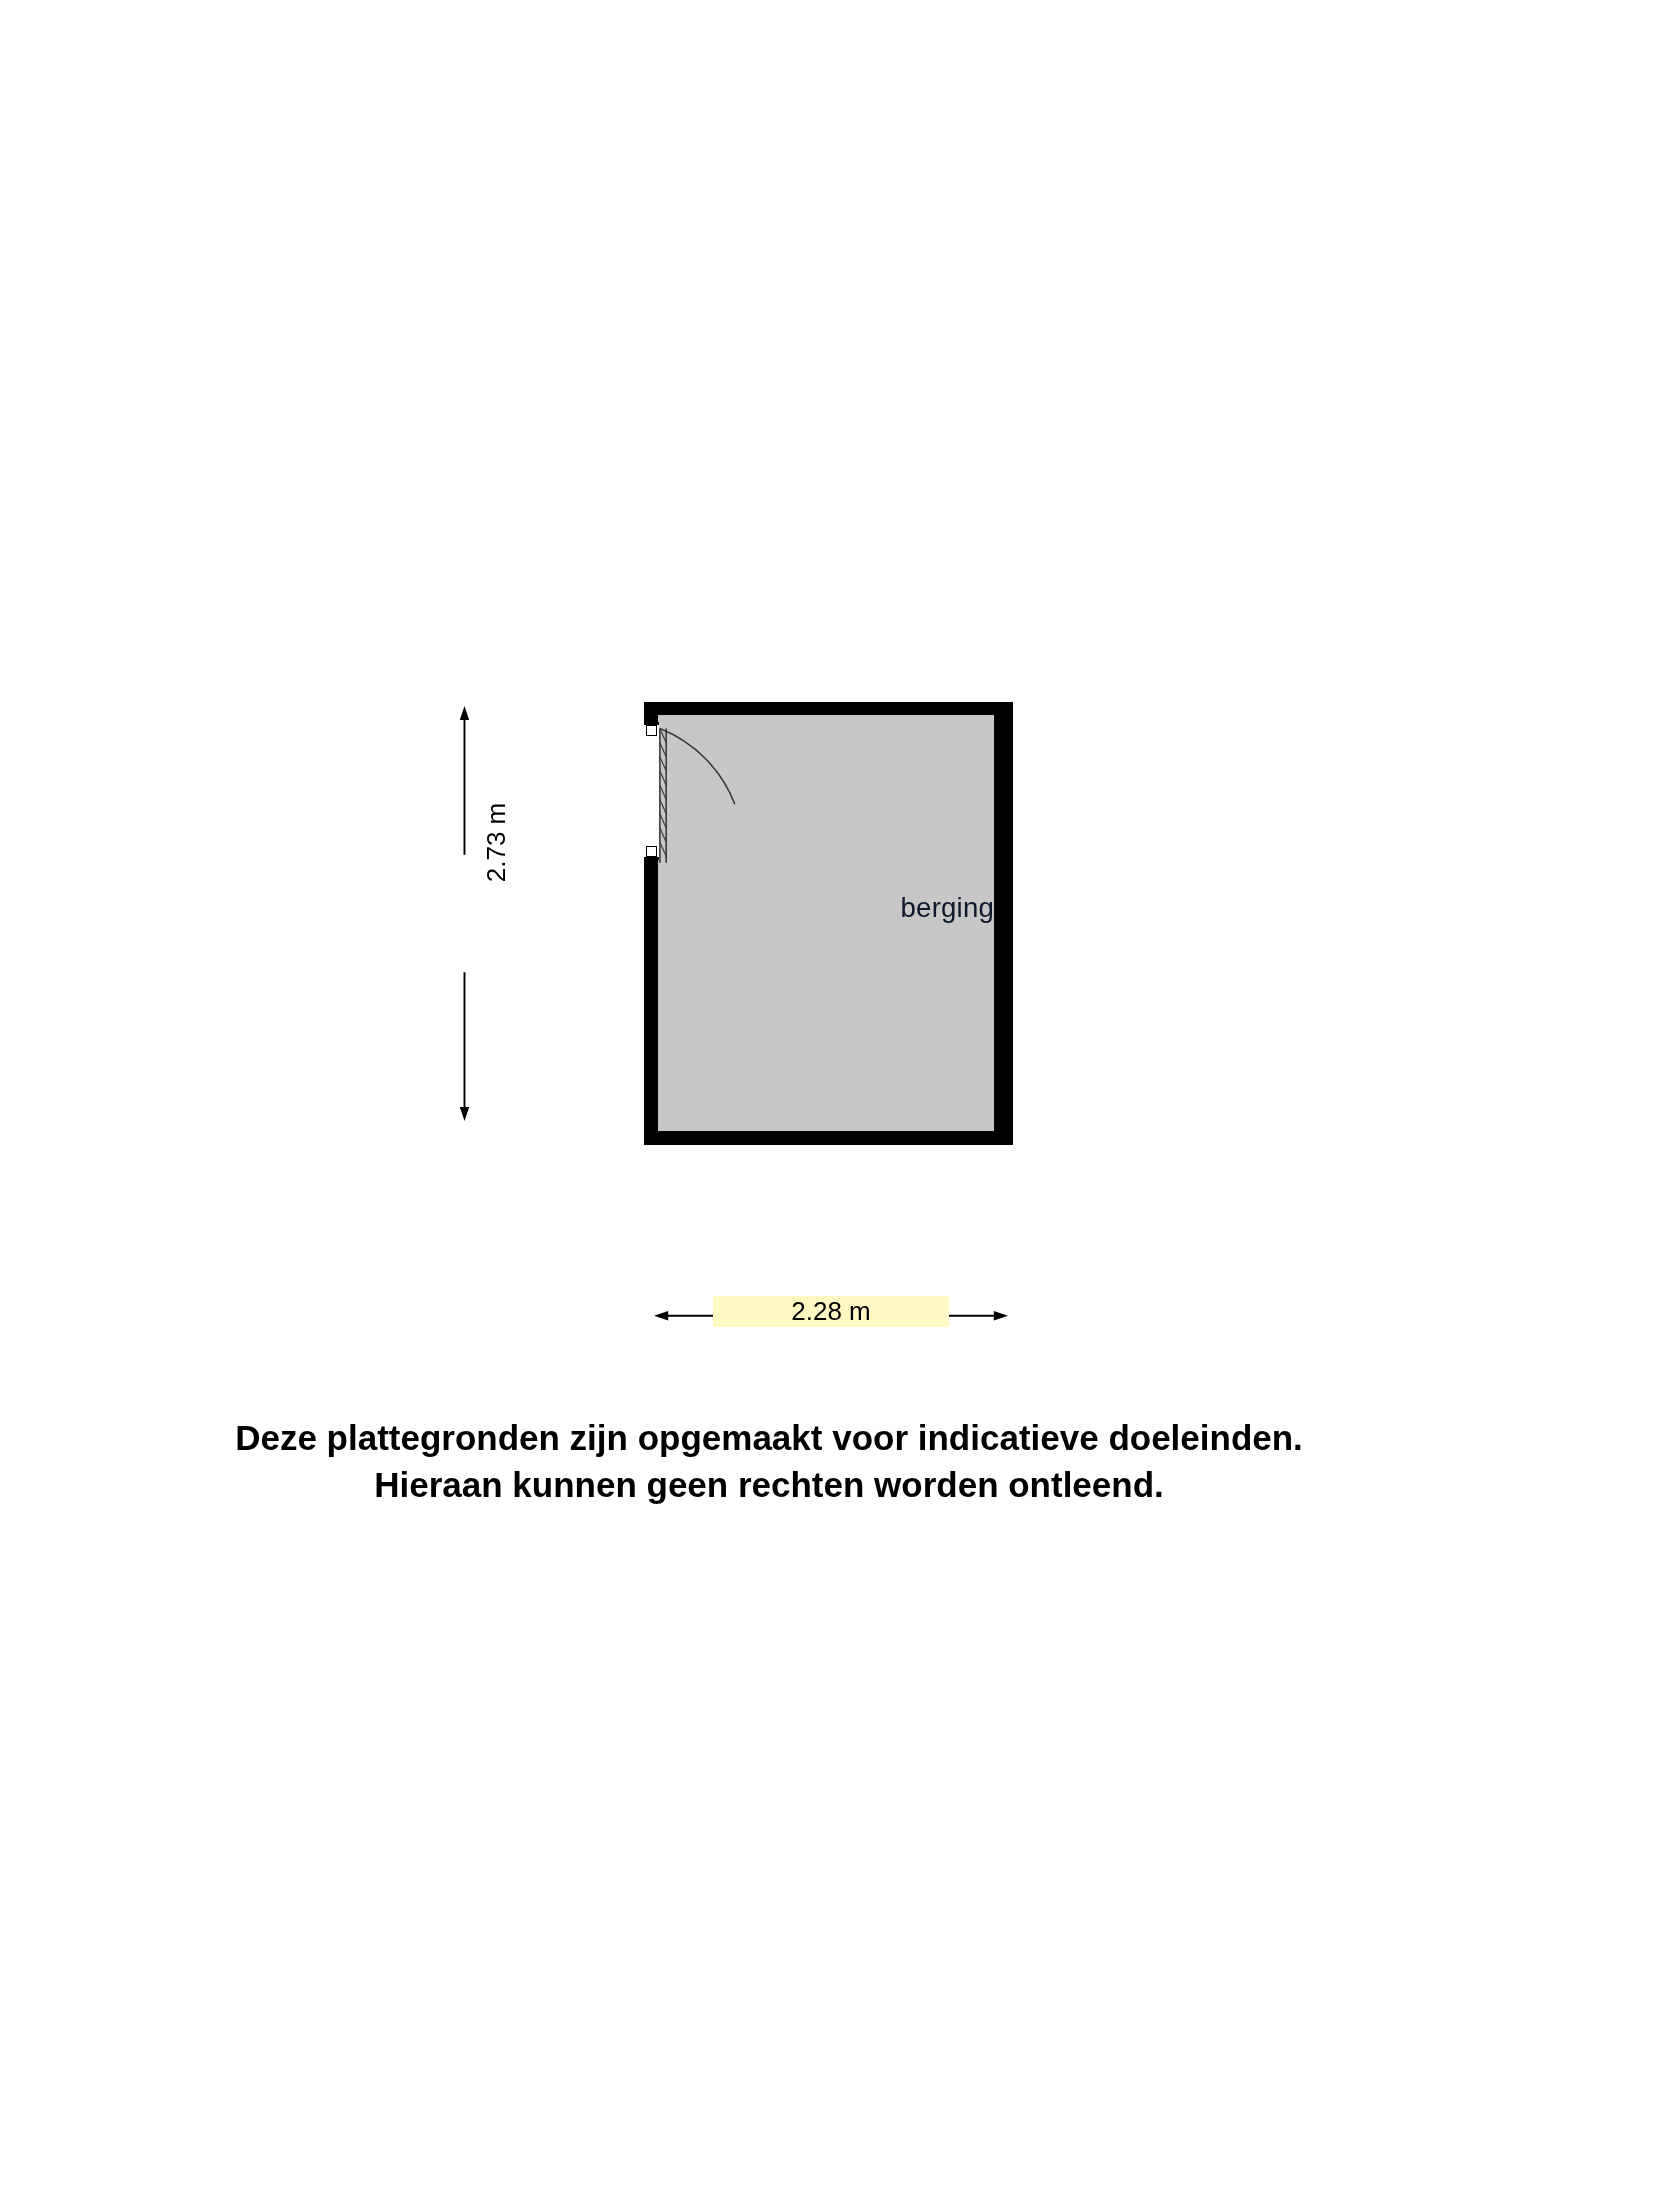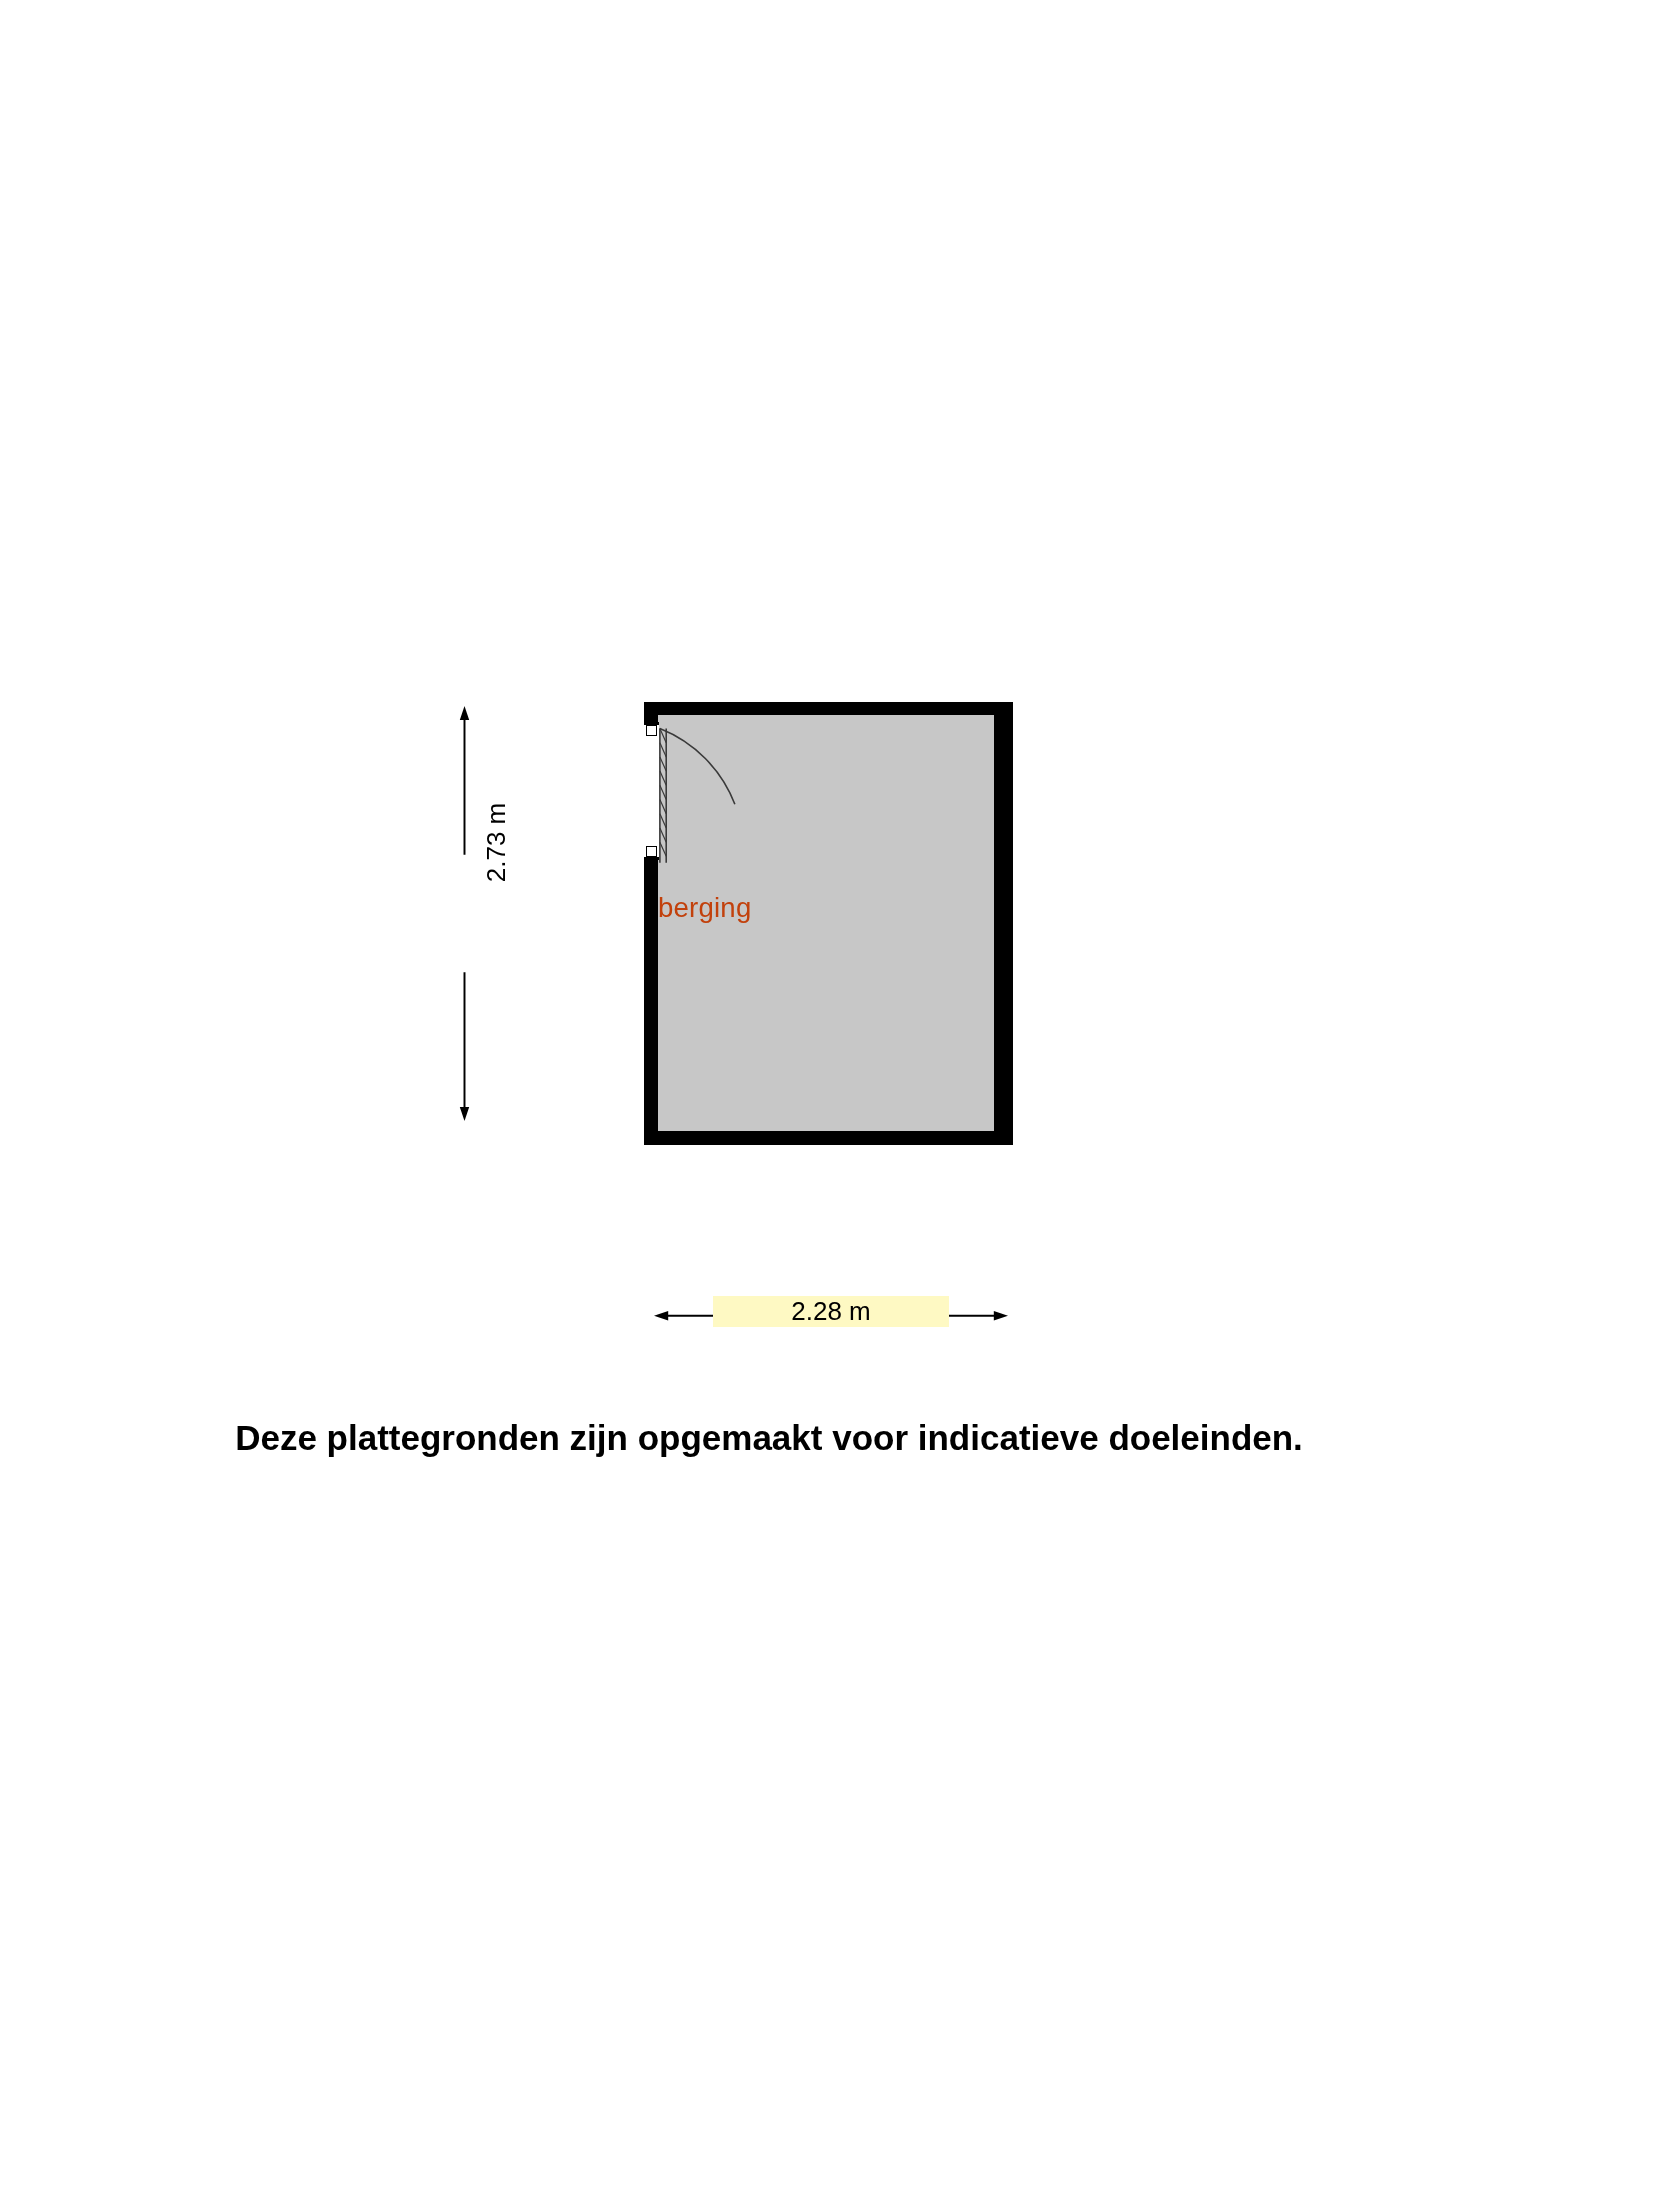--- a/index.html
+++ b/index.html
@@ -40,23 +40,23 @@
     top: 715px;
     width: 336px;
     height: 416px;
     background: #c7c7c7;
   }
   .room-label {
     position: absolute;
     left: 658px;
     top: 892px;
     width: 336px;
-    text-align: left;
+    text-align: right;
     font-size: 27.6px;
-    color: #c2410c;
+    color: #0f172a;
     letter-spacing: 0.2px;
   }
 
   
   .door-gap {
     position: absolute;
     left: 644px;
     top: 722px;
     width: 15px;
     height: 138px;
@@ -202,14 +202,15 @@
     <line x1="8" y1="20" x2="442" y2="20" stroke="#000000" stroke-width="2.5"></line>
     <polygon points="0,20 18,14 18,26" fill="#000000"></polygon>
     <polygon points="450,20 432,14 432,26" fill="#000000"></polygon>
   </svg>
   <div class="dim-horiz-label">2.28 m</div>
 
 </div>
 
 <div id="disclaimer">
   <span class="line">Deze plattegronden zijn opgemaakt voor indicatieve doeleinden.</span>
+  <span class="line">Hieraan kunnen geen rechten worden ontleend.</span>
 </div>
 
 
 </body></html>

